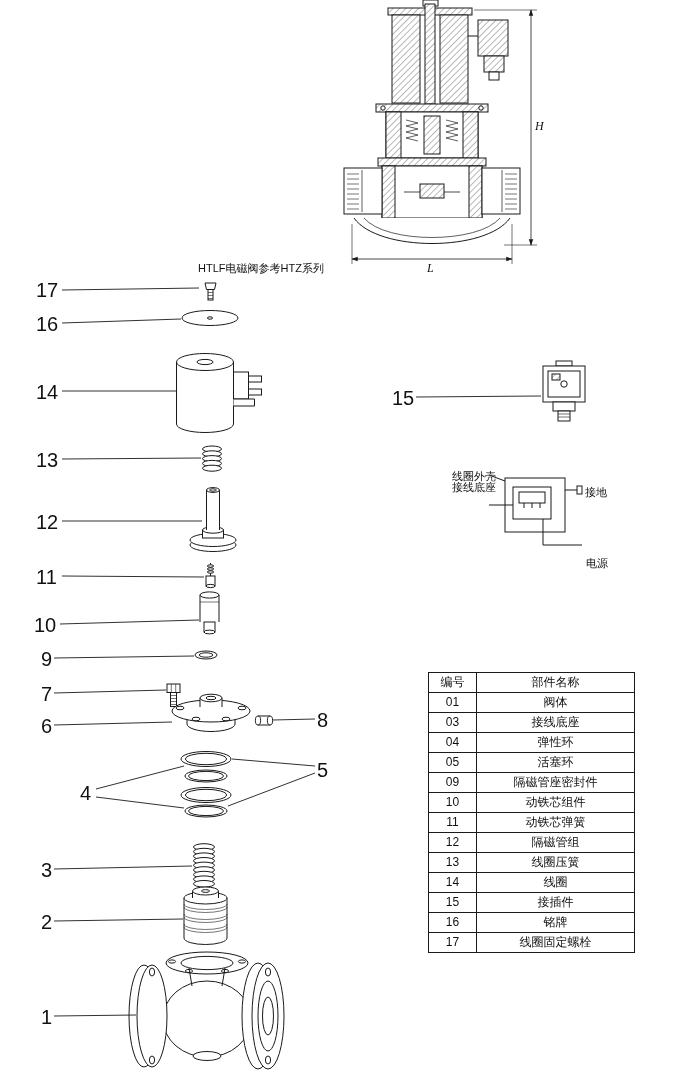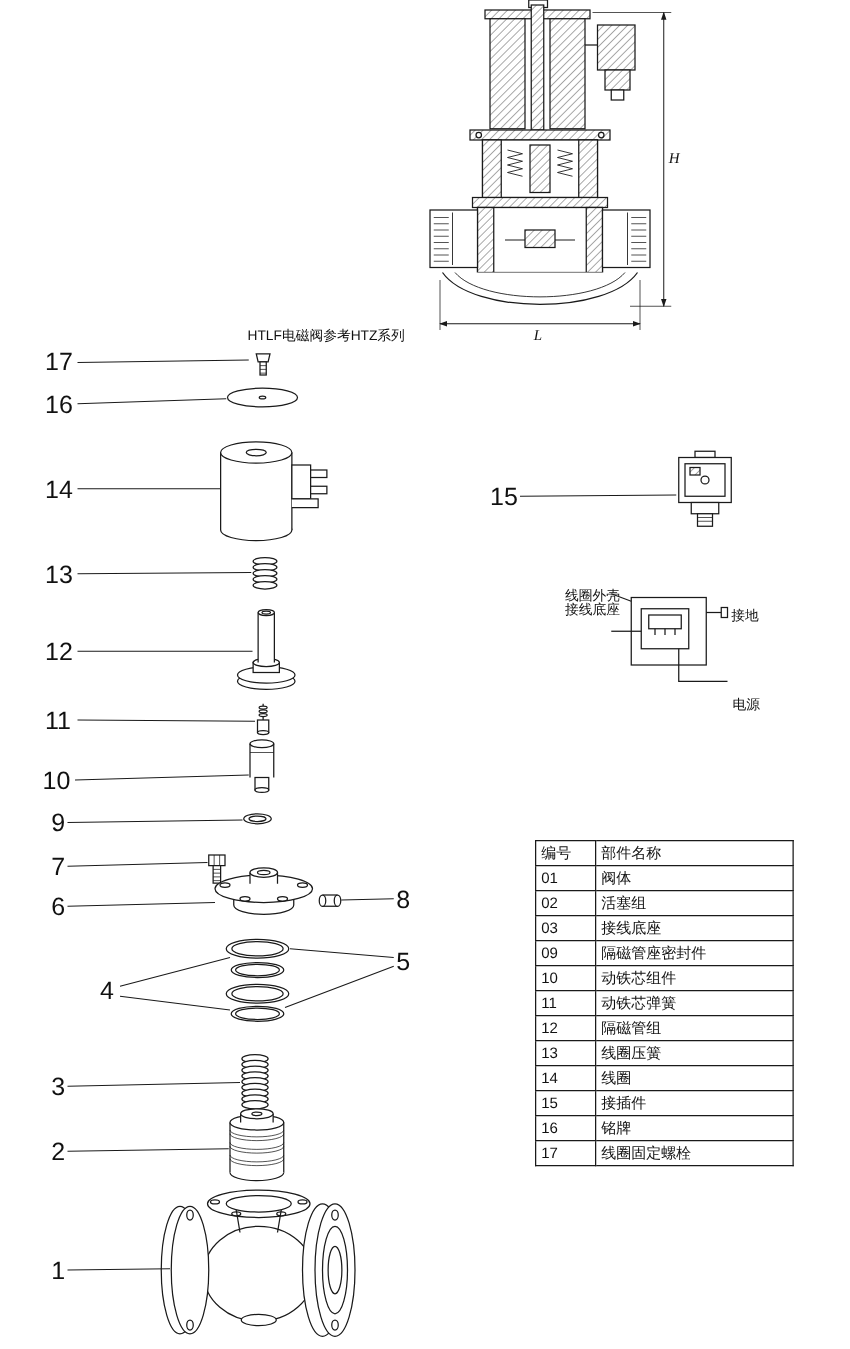--- a/index.html
+++ b/index.html
@@ -5,21 +5,21 @@
   * { margin:0; padding:0; box-sizing:border-box; }
   html,body { background:#fff; }
   body { font-family:"Liberation Sans", sans-serif; color:#111; }
   .page { position:relative; width:680px; height:1079px; background:#fff; overflow:hidden; }
   .art { position:absolute; left:0; top:0; }
   .callout { position:absolute; font-size:20px; line-height:1; color:#111; }
   .note { position:absolute; font-size:11px; color:#111; white-space:nowrap; }
   .dim { position:absolute; font-size:12px; font-style:italic; font-family:"Liberation Serif", serif; }
   .wlabel { position:absolute; font-size:11px; color:#111; white-space:nowrap; }
   .parts-table { position:absolute; left:428px; top:672px; border-collapse:collapse; font-size:12px; background:#fff; }
-  .parts-table th, .parts-table td { border:1px solid #1a1a1a; text-align:left; font-weight:normal;
+  .parts-table th, .parts-table td { border:1px solid #1a1a1a; text-align:center; font-weight:normal;
       height:16px; padding:2px 4px; line-height:1.25; }
   .parts-table .num { width:48px; }
   .parts-table .name { width:158px; }
 </style>
 </head>
 <body>
 
 <div class="page">
 
   <svg class="art" width="680" height="1079" viewBox="0 0 680 1079">
@@ -321,28 +321,32 @@
         <th class="num">编号</th>
         <th class="name">部件名称</th>
       </tr>
     </thead>
     <tbody>
       <tr>
           <td class="num">01</td>
           <td class="name">阀体</td>
         </tr>
       <tr>
-          <td class="num">02</td>
-          <td class="name">活塞组</td>
-        </tr>
-      <tr>
           <td class="num">03</td>
           <td class="name">接线底座</td>
         </tr>
       <tr>
+          <td class="num">04</td>
+          <td class="name">弹性环</td>
+        </tr>
+      <tr>
+          <td class="num">05</td>
+          <td class="name">活塞环</td>
+        </tr>
+      <tr>
           <td class="num">09</td>
           <td class="name">隔磁管座密封件</td>
         </tr>
       <tr>
           <td class="num">10</td>
           <td class="name">动铁芯组件</td>
         </tr>
       <tr>
           <td class="num">11</td>
           <td class="name">动铁芯弹簧</td>

